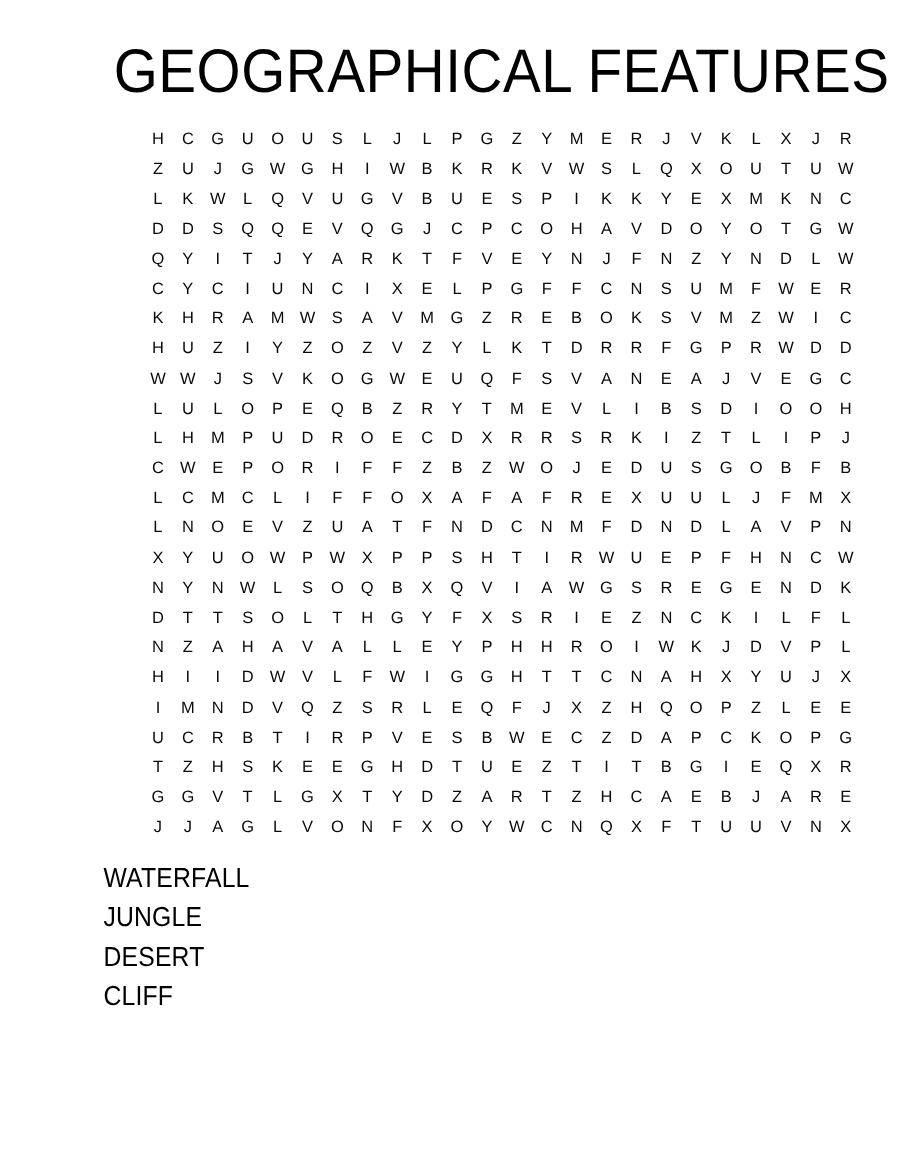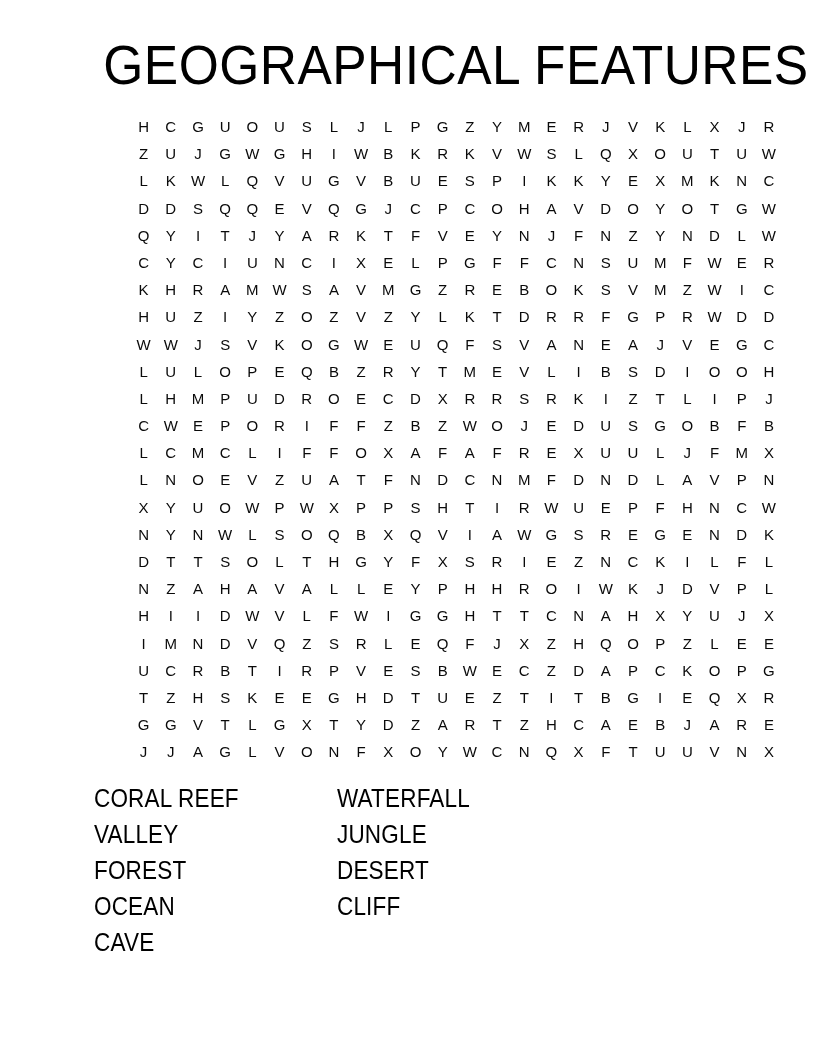--- a/index.html
+++ b/index.html
@@ -726,27 +726,20 @@
         <div class="cell">T</div>
         <div class="cell">U</div>
         <div class="cell">U</div>
         <div class="cell">V</div>
         <div class="cell">N</div>
         <div class="cell">X</div>
       </div>
     </div>
 
   <div class="wordlist">
-      <div class="word-col col-1">
-        <div class="word">CORAL REEF</div>
-        <div class="word">VALLEY</div>
-        <div class="word">FOREST</div>
-        <div class="word">OCEAN</div>
-        <div class="word">CAVE</div>
-      </div>
       <div class="word-col col-2">
         <div class="word">WATERFALL</div>
         <div class="word">JUNGLE</div>
         <div class="word">DESERT</div>
         <div class="word">CLIFF</div>
       </div>
     </div>
 
 </div>
 

